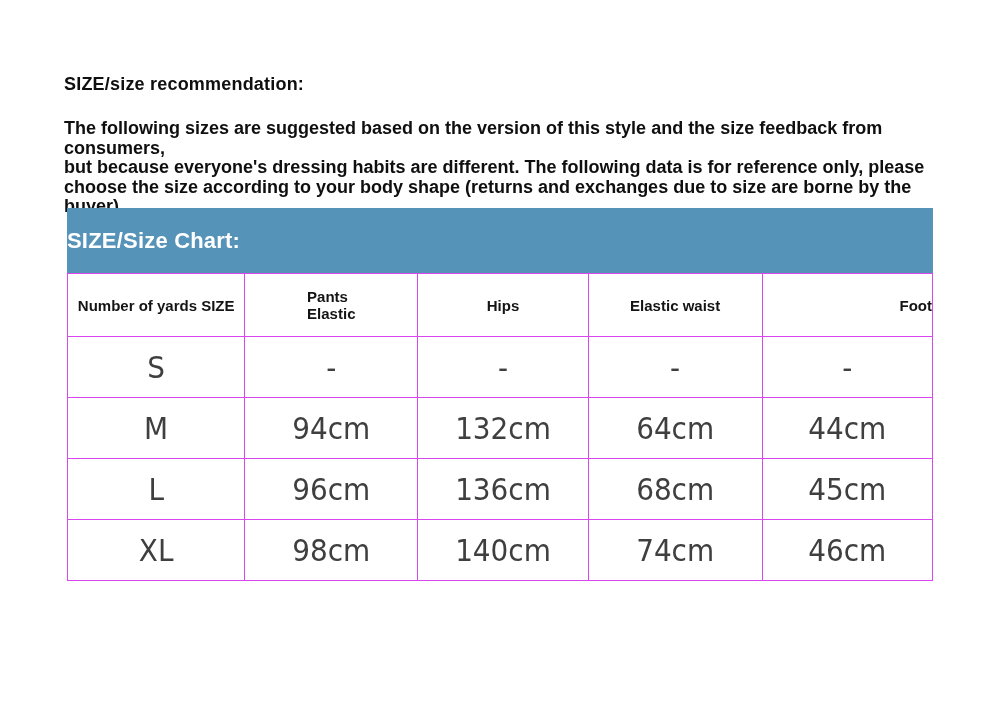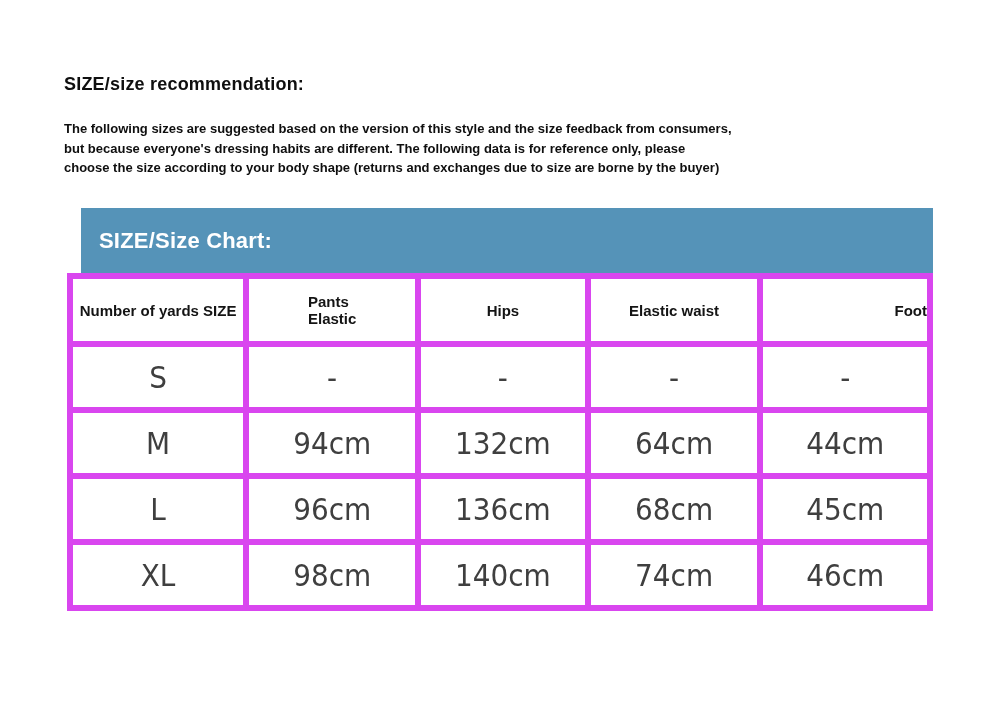--- a/index.html
+++ b/index.html
@@ -18,55 +18,53 @@
     font-size: 18px;
     font-weight: bold;
     color: #0f0f0f;
     letter-spacing: 0.2px;
   }
   .rec-body {
     position: absolute;
     left: 64px;
     top: 119px;
     width: 900px;
-    font-size: 13px;
+    font-size: 18px;
     line-height: 19.5px;
     font-weight: bold;
     color: #0f0f0f;
     white-space: pre-line;
   }
   .size-chart {
     position: absolute;
     left: 67px;
     top: 208px;
     width: 866px;
   }
   .chart-title-bar {
     height: 65px;
     background: #5593b8;
     display: flex;
     align-items: center;
-    padding-left: 18px;
     box-sizing: border-box;
-    margin-left: 14px;
   }
   .chart-title {
     color: #ffffff;
     font-size: 22px;
     font-weight: bold;
     letter-spacing: 0.2px;
   }
   table.size-table {
     width: 100%;
     border-collapse: collapse;
     table-layout: fixed;
     background: #ffffff;
   }
   .size-table th, .size-table td {
-    border: 6px solid #d946ef;
+    border: 1px solid #d946ef;
     text-align: center;
     vertical-align: middle;
     padding: 0;
   }
   .size-table thead th {
     height: 62px;
     font-size: 15px;
     line-height: 17px;
     font-weight: bold;
     color: #141414;

